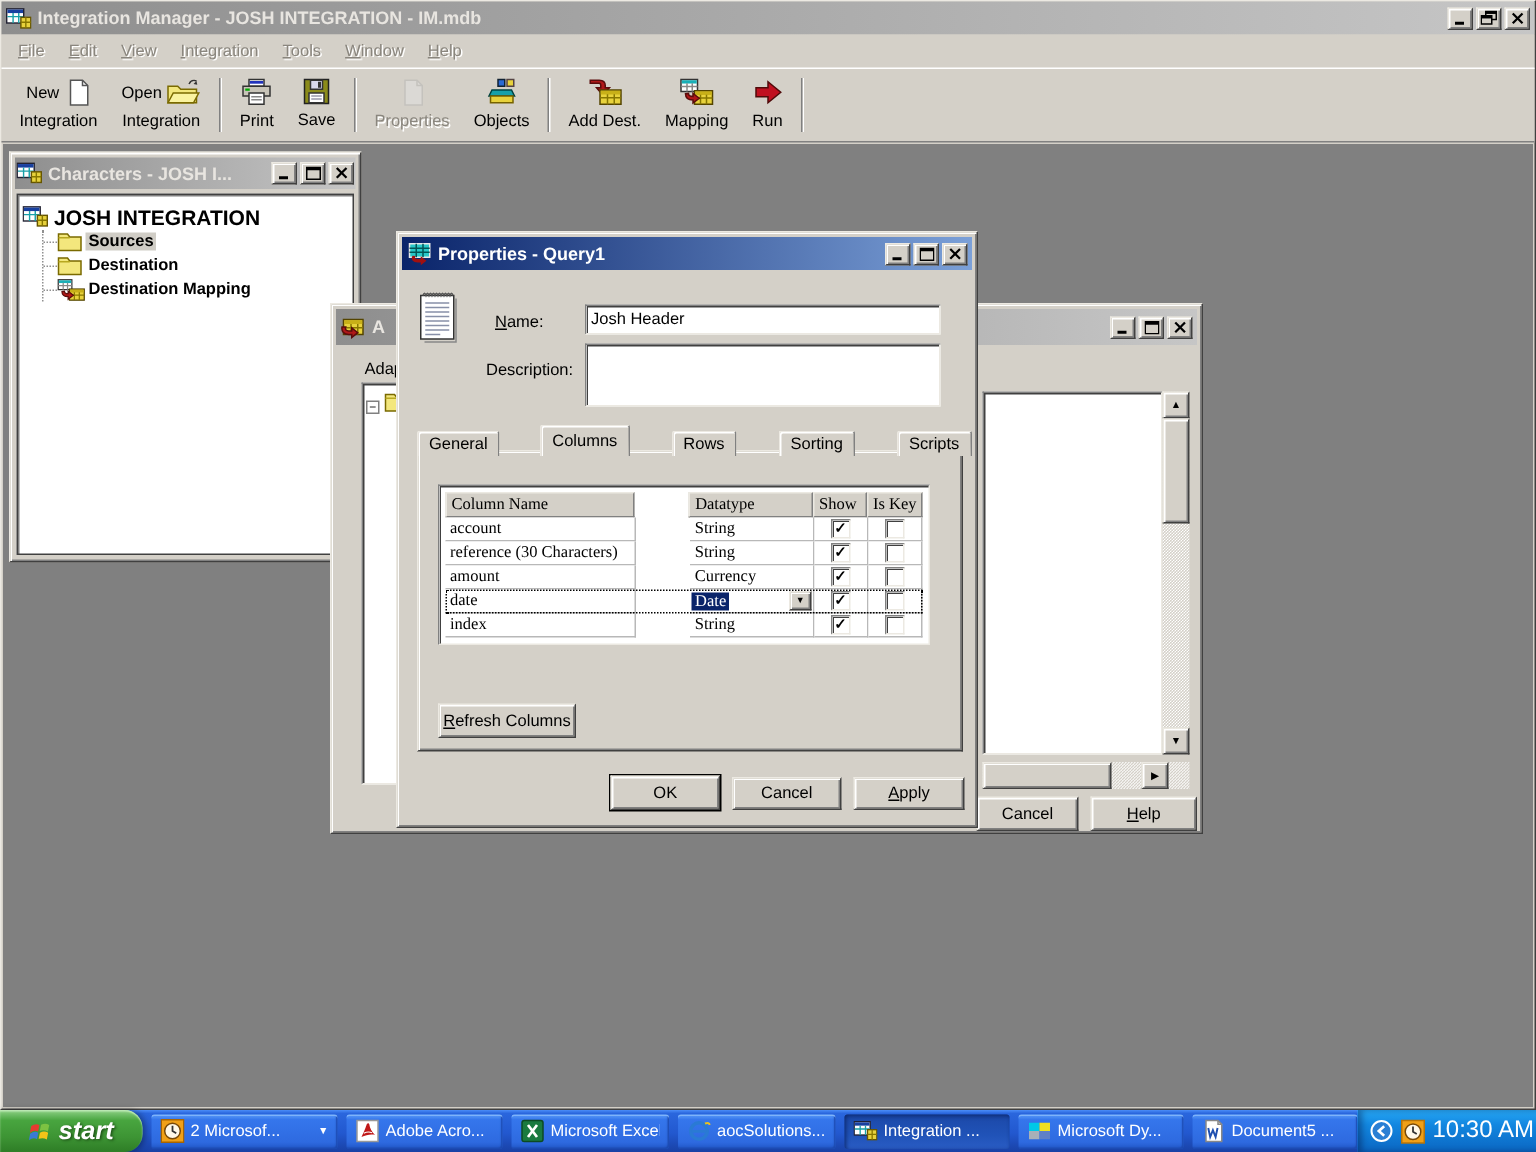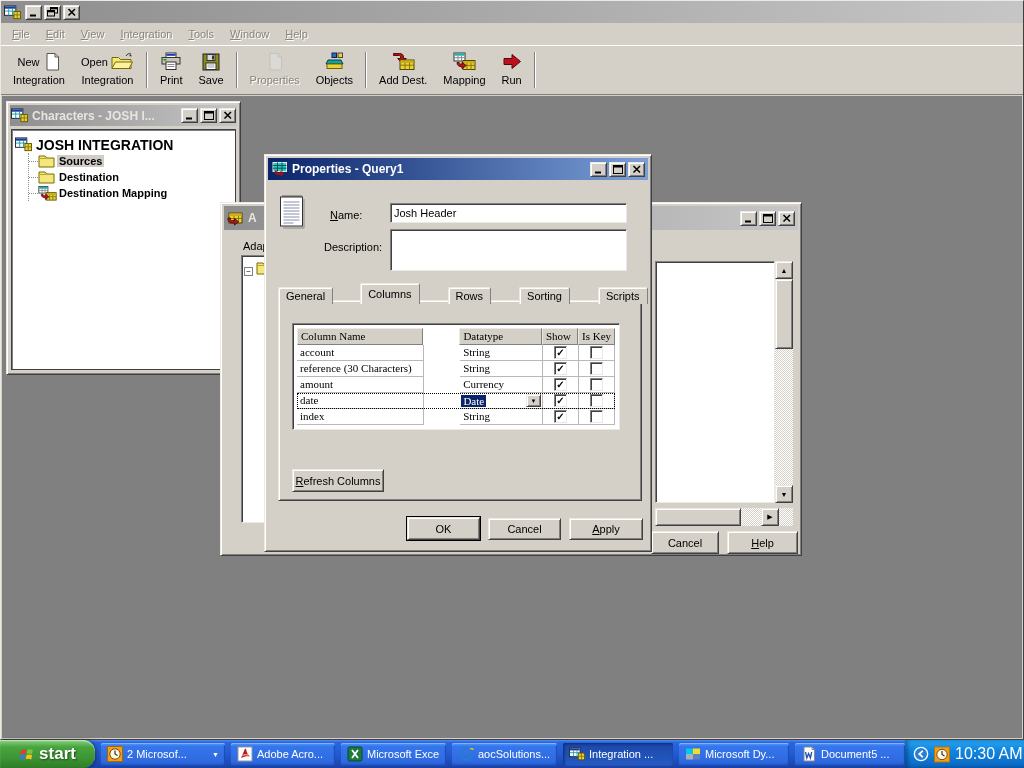--- a/index.html
+++ b/index.html
@@ -123,21 +123,21 @@
 .btn-ok{position:absolute;left:142px;top:362px;width:73px;height:23px;}
 .btn-cancel{position:absolute;left:223px;top:363px;width:73px;height:22px;}
 .btn-apply{position:absolute;left:304px;top:363px;width:74px;height:22px;}
 
 
 .taskbar{position:absolute;left:0;bottom:0;width:1024px;height:28px;display:flex;align-items:center;
   background:linear-gradient(#4b8df8 0%,#2a66dd 8%,#2258cf 55%,#1941a5 100%);}
 .start-btn{width:95px;height:28px;flex:0 0 auto;border-radius:0 12px 12px 0;
   background:linear-gradient(#8ed186 0%,#48a53f 25%,#3d9434 65%,#2e7d26 100%);
   display:flex;align-items:center;justify-content:center;gap:4px;color:#fff;font-weight:bold;
-  font-size:17px;text-shadow:1px 1px 2px #1a4a14;
+  font-style:italic;font-size:17px;text-shadow:1px 1px 2px #1a4a14;
   box-shadow:inset 0 1px 1px #c0eab8, 2px 0 4px rgba(0,0,0,.35);}
 .task-btn{height:23px;margin-left:6px;border-radius:2px;flex:0 0 auto;
   background:linear-gradient(#5a9bf8,#3576ec 15%,#2e6ae0 80%,#2257c8);
   box-shadow:inset 0 1px 0 #7fb3fa, inset -1px -1px 1px #1c4ab0;
   display:flex;align-items:center;gap:4px;padding:0 6px;color:#fff;overflow:hidden;}
 .task-btn.active{background:linear-gradient(#1c48a8,#2053b8 60%,#2a5cc4);box-shadow:inset 1px 1px 3px #0d2a70;}
 .task-label{white-space:nowrap;overflow:hidden;flex:1;}
 .task-drop{font-size:7px;margin-left:2px;}
 .task-icon{width:16px;height:16px;flex:0 0 auto;display:inline-flex;align-items:center;justify-content:center;}
 .tray{margin-left:auto;height:28px;display:flex;align-items:center;gap:5px;padding:0 10px 0 8px;
@@ -154,20 +154,21 @@
     <div class="titlebar inactive">
       <span class="icon16" id="main-app-icon">
           <svg width="17" height="15" viewBox="0 0 18 15">
             <rect x="0.5" y="0.5" width="12" height="10" fill="#fff" stroke="#223"></rect>
             <rect x="1" y="1" width="11" height="2.5" fill="#1840a0"></rect>
             <path d="M1 6h11M5 3.5v7M9 3.5v7" stroke="#18a0a8"></path>
             <rect x="10.5" y="6.5" width="7" height="7.5" fill="#e8d23c" stroke="#665500"></rect>
             <path d="M10.5 10h7M14 6.5v7.5" stroke="#887700"></path>
           </svg>
         </span>
+      <span class="title-text">Integration Manager - JOSH INTEGRATION - IM.mdb</span>
       <span class="win-controls" id="main-controls">
           <span class="win-btn">
             <svg width="10" height="9">
               <rect x="1" y="6.5" width="6" height="2" fill="#000"></rect>
             </svg>
           </span>
           <span class="win-btn">
             <svg width="11" height="10">
               <rect x="3.5" y="0.5" width="7" height="5.5" fill="none" stroke="#000"></rect>
               <rect x="3.5" y="0.5" width="7" height="1.8" fill="#000"></rect>

